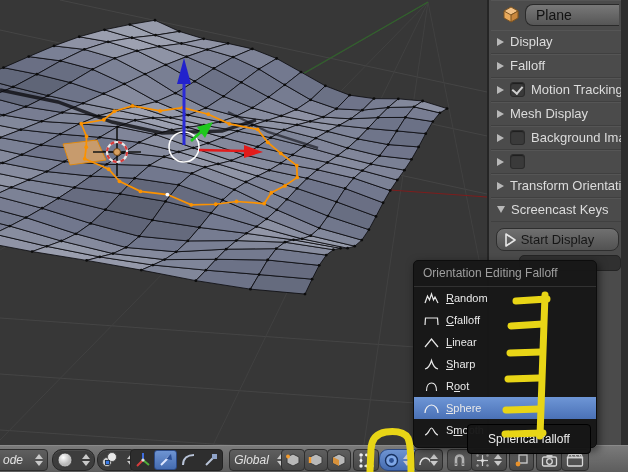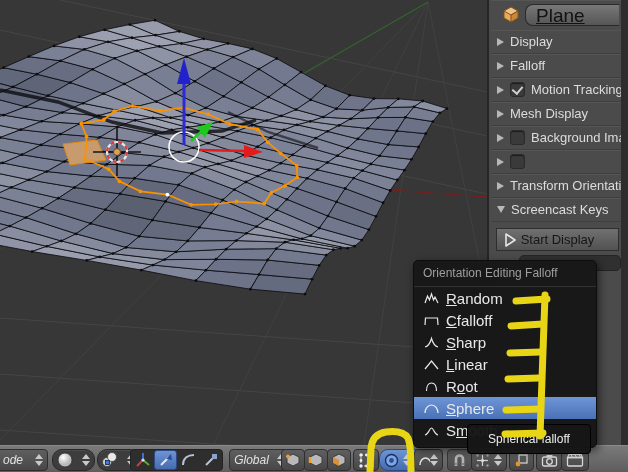--- a/index.html
+++ b/index.html
@@ -21,22 +21,22 @@
   .tri-d{width:0;height:0;border-top:7px solid #b8b8b8;border-left:4.5px solid transparent;
           border-right:4.5px solid transparent;margin-right:6px;flex:none;}
   .cbx{width:13px;height:13px;border-radius:3px;background:#3a3a3a;border:1px solid #2b2b2b;
        margin-right:6px;flex:none;position:relative;box-shadow:inset 0 1px 1px rgba(0,0,0,.5);}
   .cbx.on:after{content:"";position:absolute;left:3px;top:1px;width:5px;height:8px;
        border-right:2px solid #cfcfcf;border-bottom:2px solid #cfcfcf;transform:rotate(40deg);}
   #plane-row{position:absolute;left:2px;right:7px;top:0;height:30px;border-bottom:1px solid 
        #3e3e3e;box-shadow:inset 0 1px 0 #555;}
   #plane-field{position:absolute;left:34px;top:4px;right:2px;height:22px;border-radius:8px 0 0 8px;
        background:linear-gradient(#787878,#565656);border:1px solid #2a2a2a;border-right:none;
-       color:#121212;font-size:19px;line-height:21px;padding-left:10px;box-sizing:border-box;text-decoration:underline;}
-  #start-btn{position:absolute;left:7px;right:9px;top:228px;height:21px;border-radius:0;
+       color:#121212;font-size:14px;line-height:21px;padding-left:10px;box-sizing:border-box;}
+  #start-btn{position:absolute;left:7px;right:9px;top:228px;height:21px;border-radius:8px;
        background:linear-gradient(#707070,#525252);border:1px solid #2e2e2e;display:flex;
        align-items:center;justify-content:center;color:#161616;font-size:13px;}
   #start-btn .play{position:absolute;left:5px;top:3px;}
   #under-sliver{position:absolute;left:30px;right:7px;top:255px;height:14px;border-radius:5px;
        background:#303030;border:1px solid #242424;}
   
   #toolbar{position:absolute;left:0;top:445px;width:628px;height:27px;
        background:linear-gradient(#7a7a7a,#5d5d5d);border-top:1px solid #8a8a8a;box-sizing:border-box;font-style:italic;}
   .tb{position:absolute;top:3px;height:20px;display:flex;align-items:center;}
   .pill{background:#3d3d3d;border:1px solid #272727;border-radius:10px;
@@ -51,21 +51,21 @@
   .mbtn{width:21px;height:18px;display:flex;align-items:center;justify-content:center;border-radius:3px;}
   .mbtn.active{background:linear-gradient(#6e94d2,#456cb0);border:1px solid #2c4a85;}
   #prop-btn{background:linear-gradient(#6e94d2,#456cb0);border:1px solid #2c4a85;border-radius:9px 0 0 9px;}
   
   #falloff-menu{position:absolute;left:413px;top:260px;width:184px;height:188px;
        background:rgba(23,23,23,.98);border:1px solid #0d0d0d;border-radius:5px;
        box-shadow:2px 3px 8px rgba(0,0,0,.55);box-sizing:border-box;}
   #fm-title{height:25px;line-height:25px;color:#9f9f9f;font-size:12px;padding-left:9px;
        border-bottom:1px solid #323232;}
   .fm-item{height:22px;display:flex;align-items:center;padding-left:10px;color:#e8e8e8;
-       font-size:15px;}
+       font-size:11px;}
   .fm-item.sel{background:linear-gradient(#6e96d6,#4a71b6);}
   .fm-item svg{margin-right:7px;flex:none;}
   .fm-item u{text-decoration:underline;}
   
   #tooltip{position:absolute;left:467px;top:424px;width:122px;height:28px;background:rgba(22,22,22,.96);
        border:1px solid #000;border-radius:4px;color:#ececec;font-size:12px;display:flex;
        align-items:center;justify-content:center;z-index:30;}
   #annot{position:absolute;left:0;top:0;z-index:40;pointer-events:none;}
   .lay20{z-index:20;}
 </style>
@@ -789,29 +789,29 @@
     <span><span></span><u>R</u><span>andom</span></span>
   </div>
   <div class="fm-item">
     <svg width="15" height="13">
       <polyline points="1,11 1.5,4 13.5,4 14,11" fill="none" stroke="#e8e8e8" stroke-width="1.2"></polyline>
         </svg>
     <span><span></span><u>C</u><span>falloff</span></span>
   </div>
   <div class="fm-item">
     <svg width="15" height="13">
+      <polyline points="1,11 7.5,3 14,11" fill="none" stroke="#e8e8e8" stroke-width="1.2"></polyline>
+        </svg>
+    <span><span></span><u>L</u><span>inear</span></span>
+  </div>
+  <div class="fm-item">
+    <svg width="15" height="13">
       <path d="M1,11 C5,10 6.5,6 7.5,2.5 C8.5,6 10,10 14,11" fill="none" stroke="#e8e8e8" stroke-width="1.2"></path>
         </svg>
     <span><span></span><u>S</u><span>harp</span></span>
-  </div>
-  <div class="fm-item">
-    <svg width="15" height="13">
-      <polyline points="1,11 7.5,3 14,11" fill="none" stroke="#e8e8e8" stroke-width="1.2"></polyline>
-        </svg>
-    <span><span></span><u>L</u><span>inear</span></span>
   </div>
   <div class="fm-item">
     <svg width="15" height="13">
       <path d="M2.5,11 C2.5,5 5,3 7.5,3 C10,3 12.5,5 12.5,11" fill="none" stroke="#e8e8e8" stroke-width="1.2"></path>
         </svg>
     <span><span>R</span><u>o</u><span>ot</span></span>
   </div>
   <div class="fm-item sel">
     <svg width="15" height="13">
       <path d="M1,11 A6.5,8 0 0 1 14,11" fill="none" stroke="#f2f2f2" stroke-width="1.2"></path>

